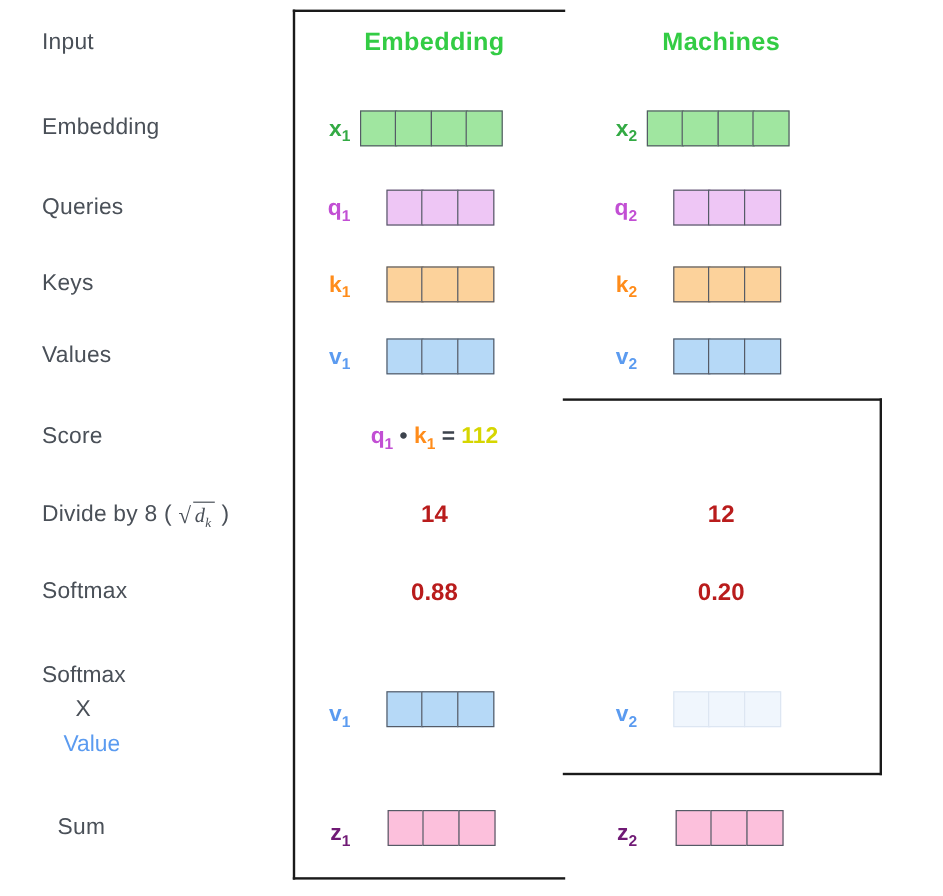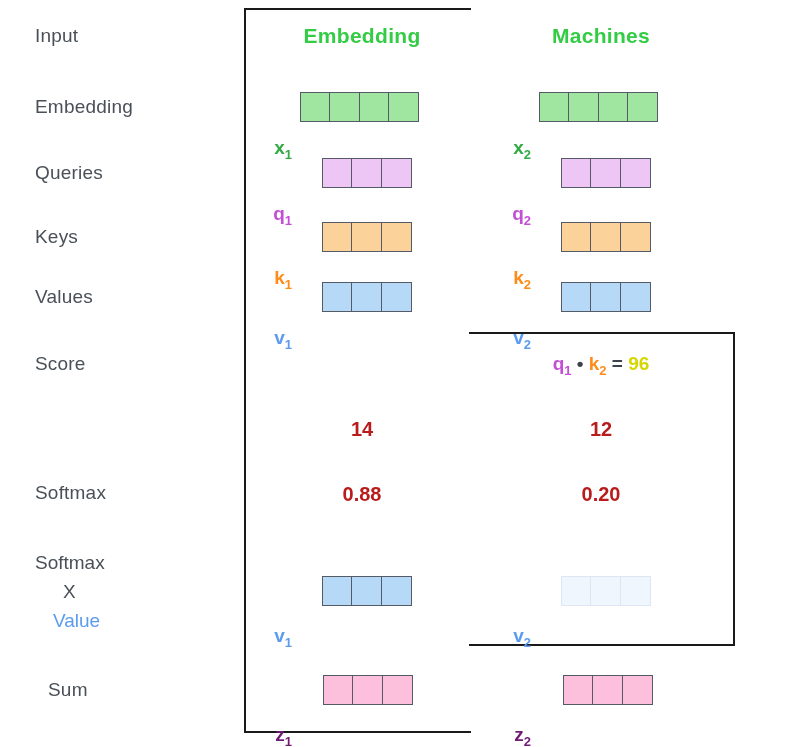--- a/index.html
+++ b/index.html
@@ -72,21 +72,20 @@
     letter-spacing: .3px;
   }
 
   
   .vec-label {
     position: absolute;
     font-size: 19px;
     font-weight: bold;
     text-align: right;
     white-space: nowrap;
-    margin-top: 40px;
   }
   .vec-label sub { font-size: 13px; font-weight: bold; }
 
   .vec {
     position: absolute;
     display: flex;
     height: 30px;
   }
   .vec .cell {
     width: 31px;
@@ -131,20 +130,25 @@
   <div class="outline box-left"></div>
   <div class="outline box-right"></div>
 
   <div class="row-label" style="top:25px">Input</div>
   <div class="row-label" style="top:96px">Embedding</div>
   <div class="row-label" style="top:162px">Queries</div>
   <div class="row-label" style="top:226px">Keys</div>
   <div class="row-label" style="top:286px">Values</div>
   <div class="row-label" style="top:353px">Score</div>
 
+  <div class="row-label" style="top:417px">
+    <span>Divide by 8 (</span>
+    <span class="radical-sign">√</span><span class="radical"><span>d</span><sub>k</sub></span>
+    <span>)</span>
+  </div>
 
   <div class="row-label" style="top:482px">Softmax</div>
 
   <div class="stack-label" style="top:548px">
     <span>Softmax</span>
     <span class="ln2">X</span>
     <span class="ln3">Value</span>
   </div>
 
   <div class="row-label" style="top:679px; left:48px">Sum</div>
@@ -182,20 +186,27 @@
 
   <div class="vec-label c-blue" style="left:246px; top:287px; width:46px">
     <span>v</span><sub>1</sub>
   </div>
   <div class="vec" style="left:322px; top:282px">
     <div class="cell" style="background:#b6d9f7"></div>
     <div class="cell" style="background:#b6d9f7"></div>
     <div class="cell" style="background:#b6d9f7"></div>
   </div>
 
+  <div class="score-line" style="left:280px; top:353px; width:164px">
+    <span class="c-purple"><span>q</span><sub>1</sub></span>
+    <span class="op">•</span>
+    <span class="c-orange"><span>k</span><sub>1</sub></span>
+    <span class="op">=</span>
+    <span class="c-yellow">112</span>
+  </div>
 
   <div class="num" style="left:280px; top:418px; width:164px">14</div>
 
   <div class="num" style="left:280px; top:483px; width:164px">0.88</div>
 
   <div class="vec-label c-blue" style="left:246px; top:585px; width:46px">
     <span>v</span><sub>1</sub>
   </div>
   <div class="vec" style="left:322px; top:576px">
     <div class="cell" style="background:#b6d9f7"></div>
@@ -242,27 +253,20 @@
 
   <div class="vec-label c-blue" style="left:485px; top:287px; width:46px">
     <span>v</span><sub>2</sub>
   </div>
   <div class="vec" style="left:561px; top:282px">
     <div class="cell" style="background:#b6d9f7"></div>
     <div class="cell" style="background:#b6d9f7"></div>
     <div class="cell" style="background:#b6d9f7"></div>
   </div>
 
-  <div class="score-line" style="left:519px; top:353px; width:164px">
-    <span class="c-purple"><span>q</span><sub>1</sub></span>
-    <span class="op">•</span>
-    <span class="c-orange"><span>k</span><sub>2</sub></span>
-    <span class="op">=</span>
-    <span class="c-yellow">96</span>
-  </div>
 
   <div class="num" style="left:519px; top:418px; width:164px">12</div>
 
   <div class="num" style="left:519px; top:483px; width:164px">0.20</div>
 
   <div class="vec-label c-blue" style="left:485px; top:585px; width:46px">
     <span>v</span><sub>2</sub>
   </div>
   <div class="vec faded" style="left:561px; top:576px">
     <div class="cell" style="background:#f0f6fd"></div>

